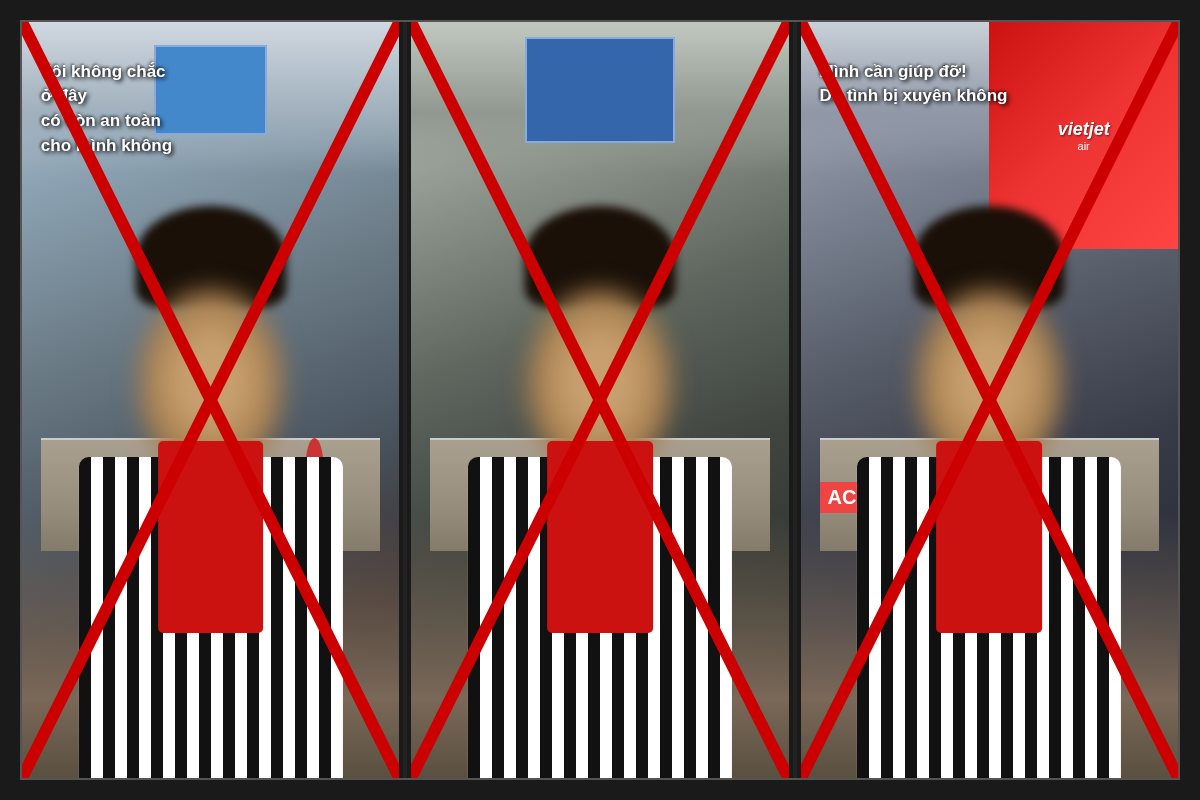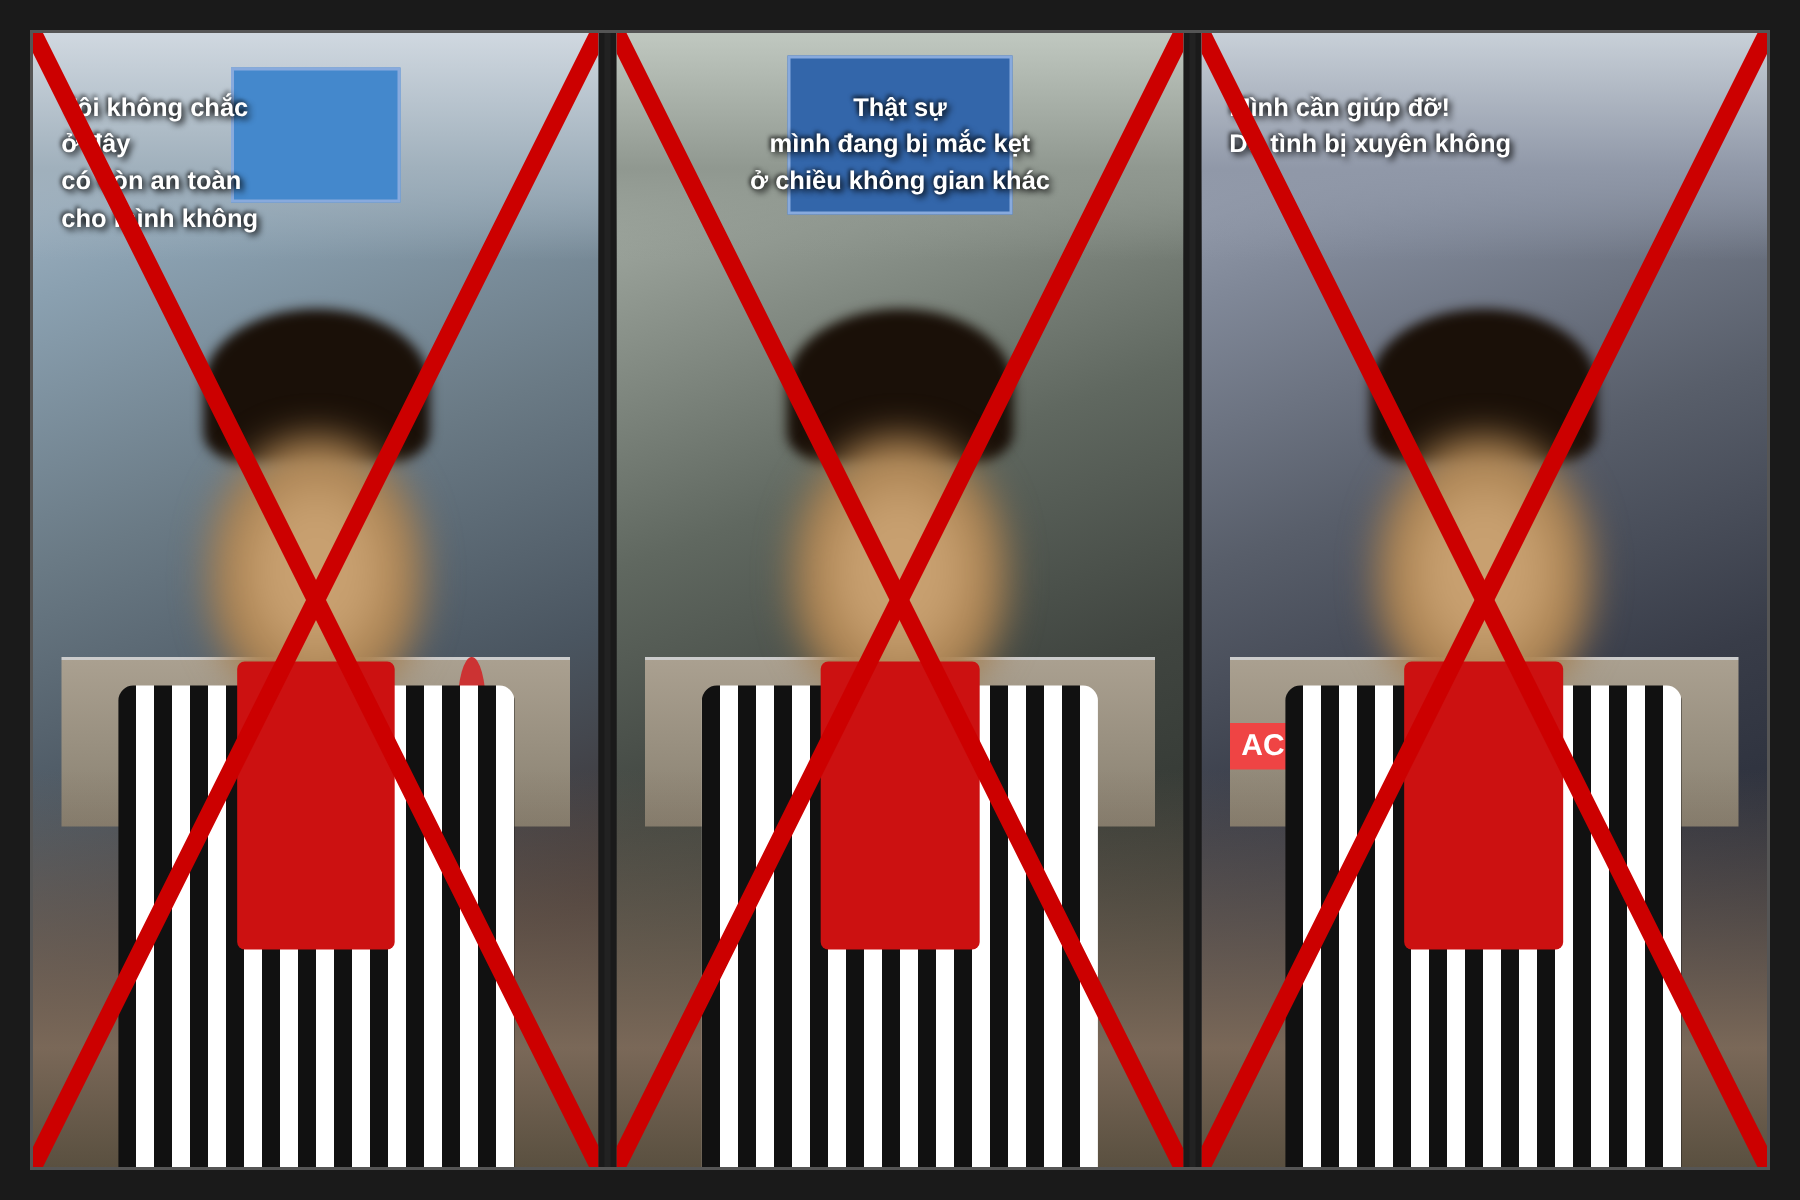--- a/index.html
+++ b/index.html
@@ -313,38 +313,39 @@
 
       <div class="person">
         <div class="hair"></div>
         <div class="head"></div>
         <div class="shirt">
           <div class="shirt-base"></div>
           <div class="red-scarf"></div>
         </div>
       </div>
 
-      <div class="caption caption2" style="white-space: pre-line;">Thật sự
-mình đang bị mắc kẹt
-ở chiều không gian khác</div>
 
       <div class="red-x">
         <svg viewBox="0 0 100 100" preserveAspectRatio="none">
           <line x1="0" y1="0" x2="100" y2="100" stroke="#cc0000" stroke-width="2.5" stroke-linecap="round"></line>
           <line x1="100" y1="0" x2="0" y2="100" stroke="#cc0000" stroke-width="2.5" stroke-linecap="round"></line>
         </svg>
       </div>
     </div>
 
     <div class="divider"></div>
 
     <div class="panel">
       <div class="panel-bg panel3-bg"></div>
       <div class="airport-ceiling ceiling3"></div>
 
+      <div class="vietjet-banner">
+        <div class="vietjet-logo">vietjet</div>
+        <div class="vietjet-sub">air</div>
+      </div>
       <div class="counters"></div>
       <div class="airport-floor"></div>
 
       <div class="ac-sign">AC</div>
 
       <div class="person">
         <div class="hair"></div>
         <div class="head"></div>
         <div class="shirt">
           <div class="shirt-base"></div>

